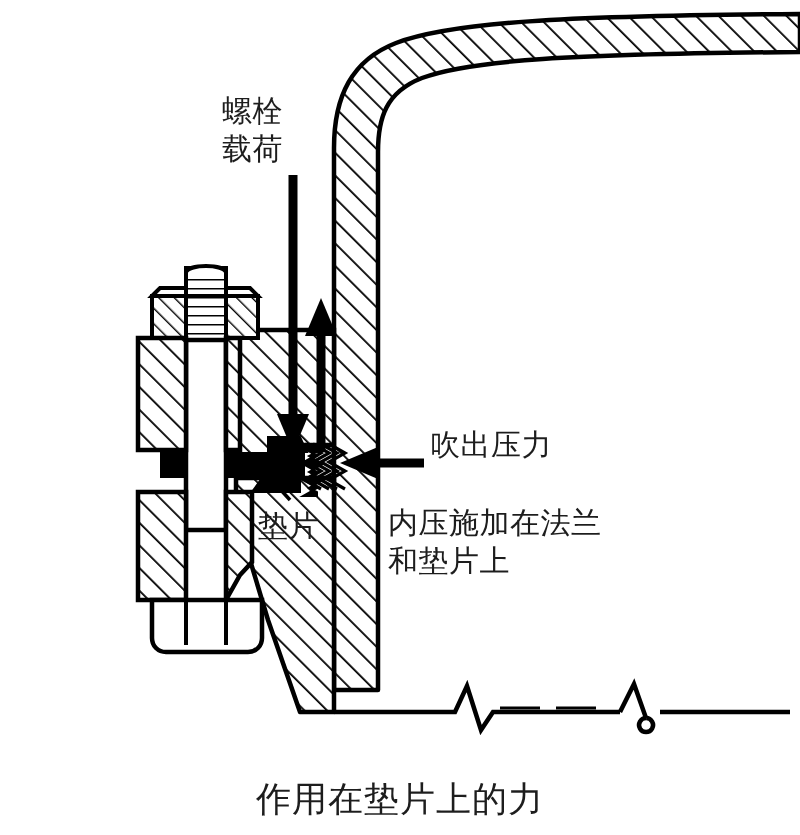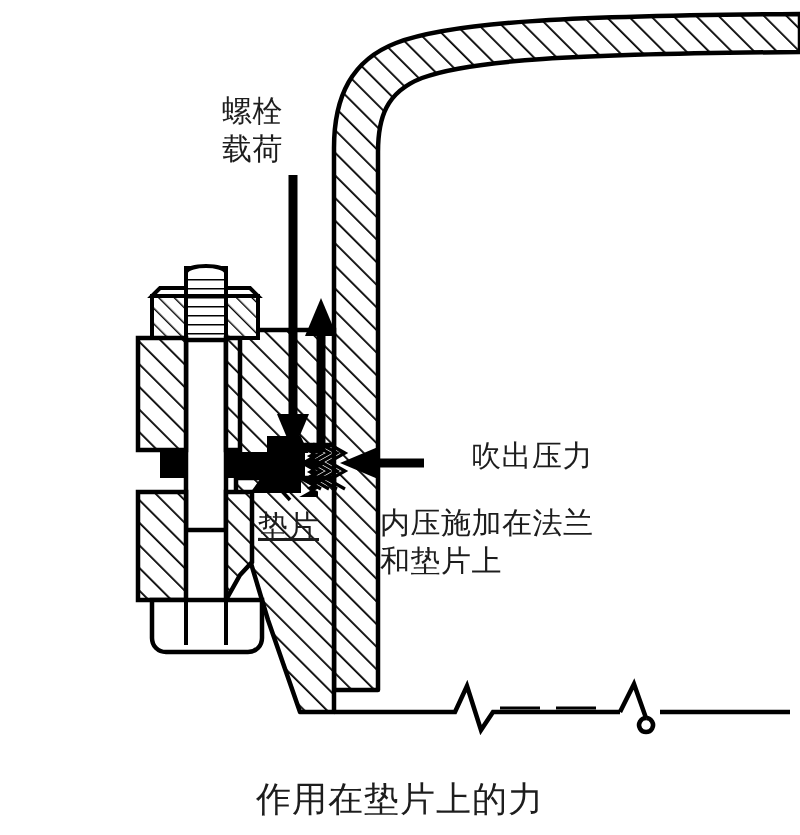--- a/index.html
+++ b/index.html
@@ -39,30 +39,28 @@
     left: 222px;
     top: 92px;
     text-align: left;
   }
   #label-face-hydrostatic {
     left: 340px;
     top: 296px;
   }
   #label-blowout {
     left: 430px;
-    top: 437px;
-    margin-left: 41px;
+    top: 426px;
   }
   #label-gasket {
     left: 258px;
     top: 507px;
-    text-decoration: underline;
   }
   #label-internal-pressure {
-    left: 380px;
+    left: 388px;
     top: 504px;
   }
   #caption {
     position: absolute;
     left: 0;
     top: 776px;
     width: 800px;
     text-align: center;
     color: #1d1d1d;
     font-size: 35px;

